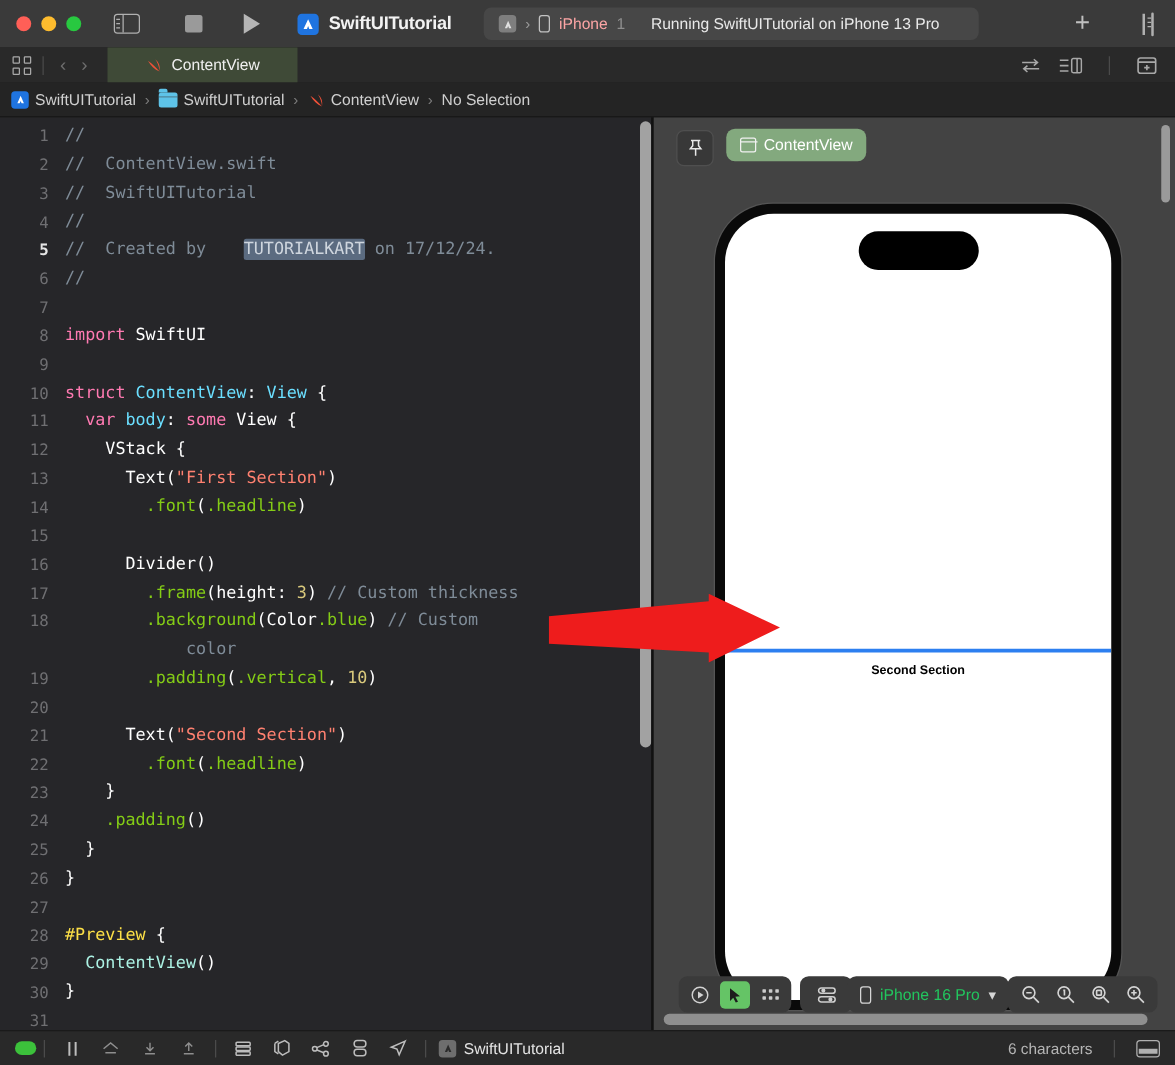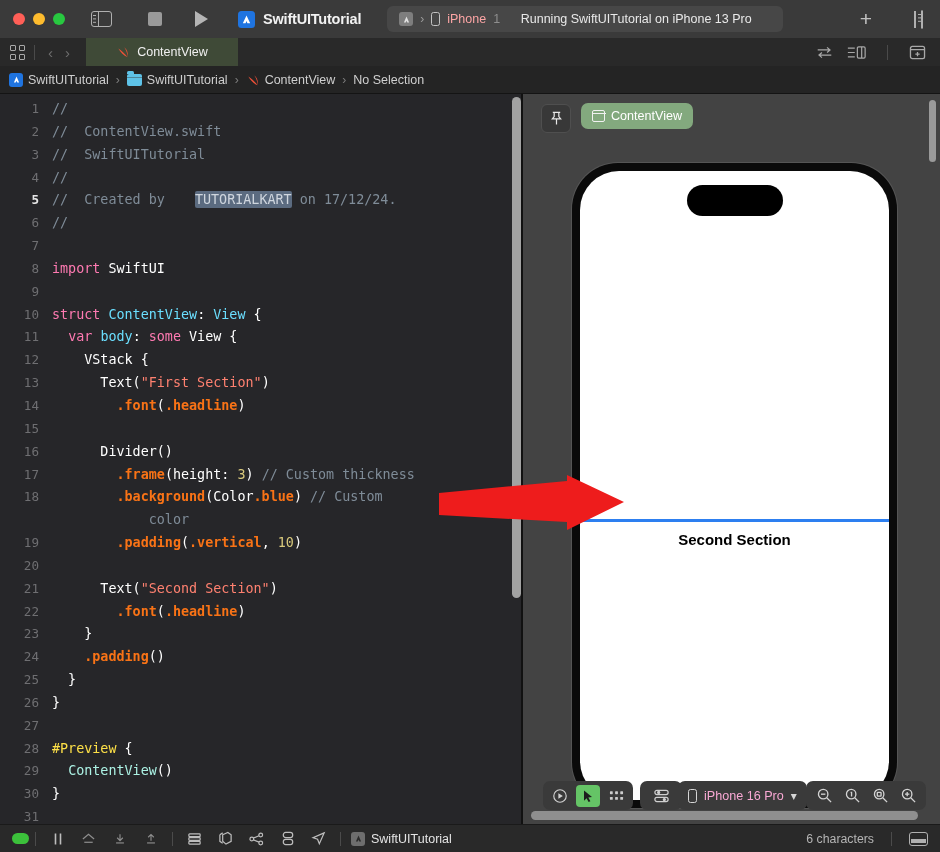--- a/index.html
+++ b/index.html
@@ -120,21 +120,21 @@
   .lnum {
     width:52px; flex:0 0 52px; text-align:right; padding-right:13px;
     color:#6f6f72; font-size:12.6px; user-select:none;
   }
   .lnum.cur { color:#e6e6e6; font-weight:bold; }
   .lcode { flex:1; }
   .k-cmt { color:#7f8c98; }
   .k-kw  { color:#ff7ab2; }
   .k-type{ color:#6bdfff; }
   .k-str { color:#ff8170; }
-  .k-fn  { color:#f97316;font-weight:bold; }
+  .k-fn  { color:#84cc16; }
   .k-num { color:#d9c97c; }
   .k-plain{ color:#ffffff; }
   .k-proj{ color:#acf2e4; }
   .k-macro{ color:#fde047; }
   .sel-token { background:#5b6b80; color:#cfd6de; border-radius:2px; padding:1px 0;margin-left:22px; }
   .v-scroll {
     position:absolute; left:512px; top:97px; width:9px; height:501px;
     background:#a2a2a2; border-radius:5px;
   }
   .ed-border { position:absolute; left:521px; top:94px; width:2px; height:730px; background:#111; }
@@ -175,39 +175,39 @@
   }
   .sec-one {
     position:absolute; left:0; right:0; top:315px; text-align:center;
     font-size:13.4px; font-weight:bold; color:#000;
   }
   .divider-blue {
     position:absolute; left:0; right:0; top:348px; height:3px; background:#2d7ff0;
   }
   .sec-two {
     position:absolute; left:0; right:0; top:360px; text-align:center;
-    font-size:15px; font-weight:bold; color:#000;
+    font-size:10px; font-weight:bold; color:#000;
   }
 
   
   .cv-bottom { position:absolute; left:0; bottom:0; width:417px; height:48px; }
   .cgroup {
     position:absolute; height:29px; background:#3a3a3a; border-radius:7px;
     display:flex; align-items:center;
   }
   .g1 { left:20px; bottom:14px; padding:0 5px; gap:4px; }
   .g2 { left:117px; bottom:14px; padding:0 9px; }
   .g3 { left:155px; bottom:14px; padding:0 10px; gap:7px; }
   .g4 { right:14px; bottom:14px; padding:0 6px; gap:4px; }
   .cbtn {
     width:24px; height:22px; display:flex; align-items:center; justify-content:center;
     border-radius:4px; color:#cdcdcd;
   }
   .cbtn.active { background:#65c466; }
-  .dev-pick-label { font-size:12.6px; color:#f9a8d4; }
+  .dev-pick-label { font-size:12.6px; color:#22c55e; }
   .h-scroll {
     position:absolute; left:8px; right:22px; bottom:4px; height:9px;
     background:#8f8f8f; border-radius:5px;
   }
 
   
   .arrow-anno { position:absolute; left:439px; top:475px; width:185px; height:62px; pointer-events:none; }
 
   
   .statusbar {

